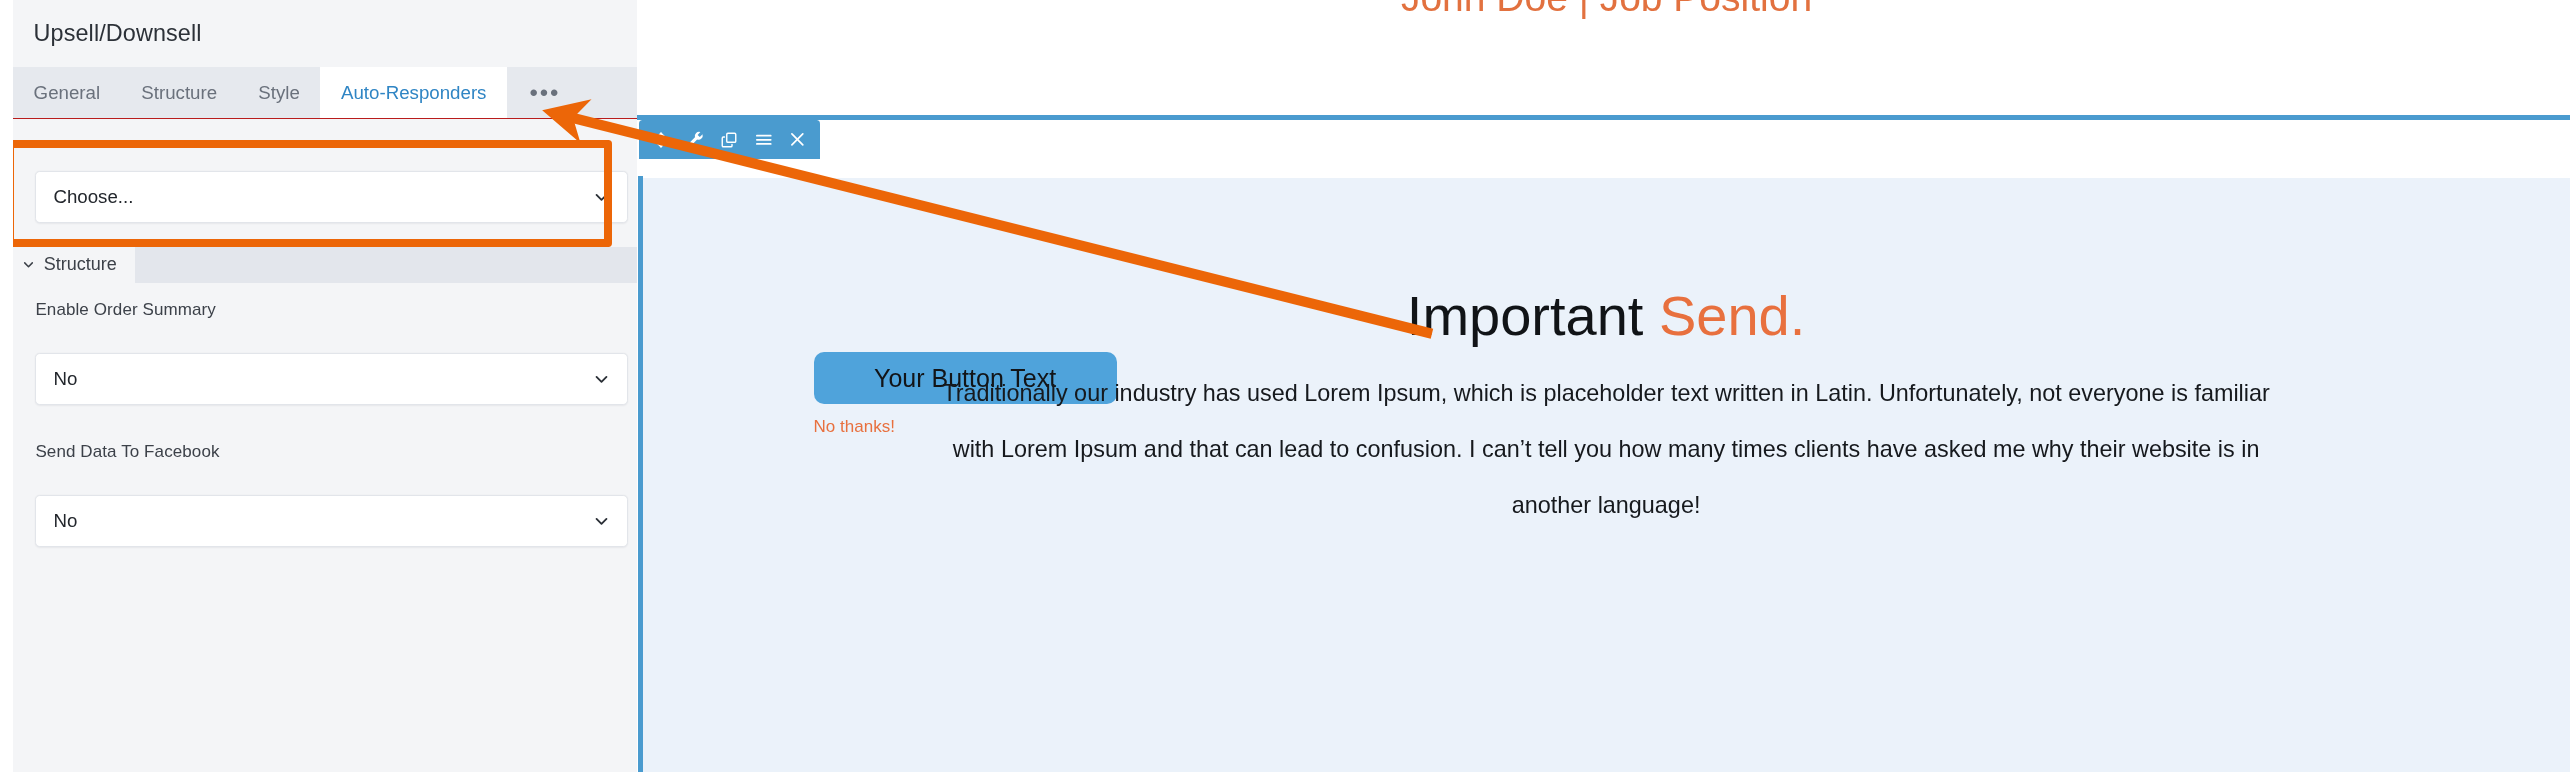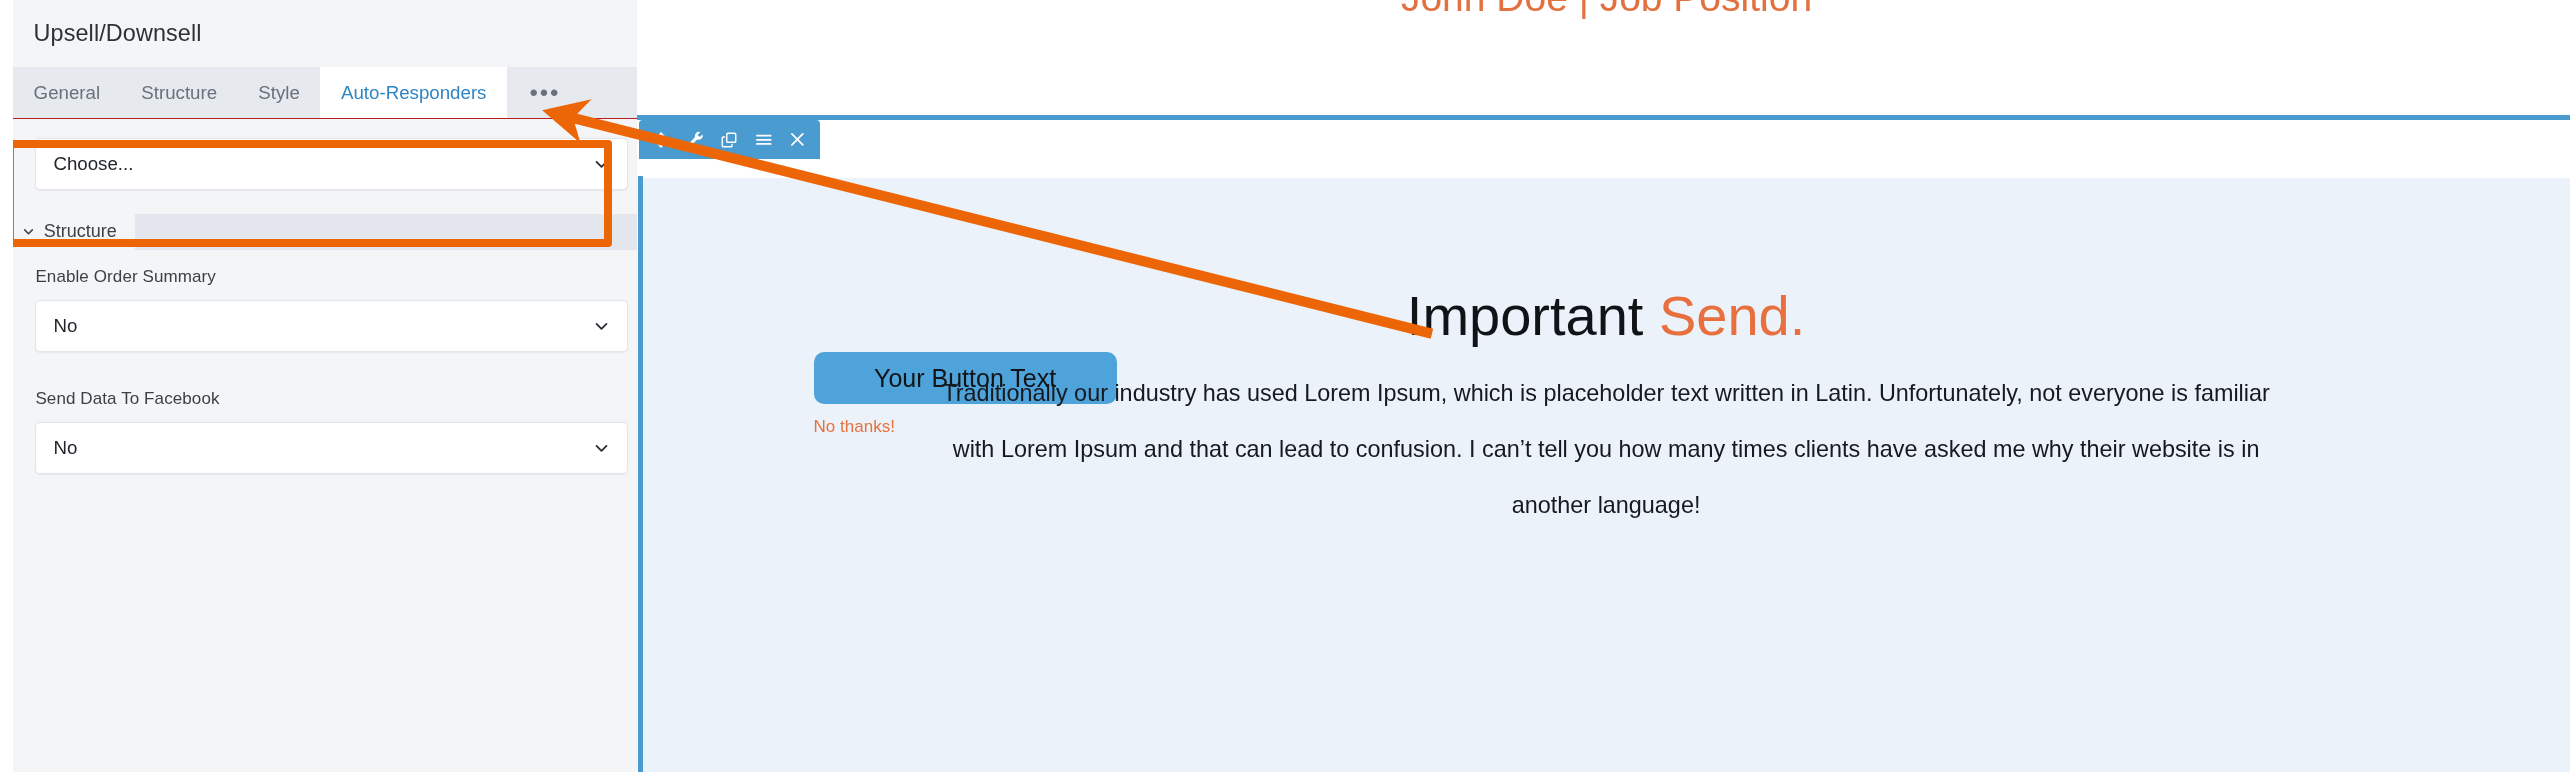--- a/index.html
+++ b/index.html
@@ -136,20 +136,21 @@
     border: 0.9px solid #e2e5ea;
     border-radius: 4.7px;
     box-shadow: 0 0.9px 1.9px rgba(16,24,40,0.06);
     display: flex;
     align-items: center;
     padding: 0 17px;
     box-sizing: border-box;
     font-size: 18.7px;
     color: #22262c;
     cursor: pointer;
+    margin-top: 33px;
   }
   .select-control .chev {
     position: absolute;
     right: 17px;
     top: 50%;
     transform: translateY(-50%);
     width: 17px;
     height: 17px;
     color: #2a2f36;
   }

